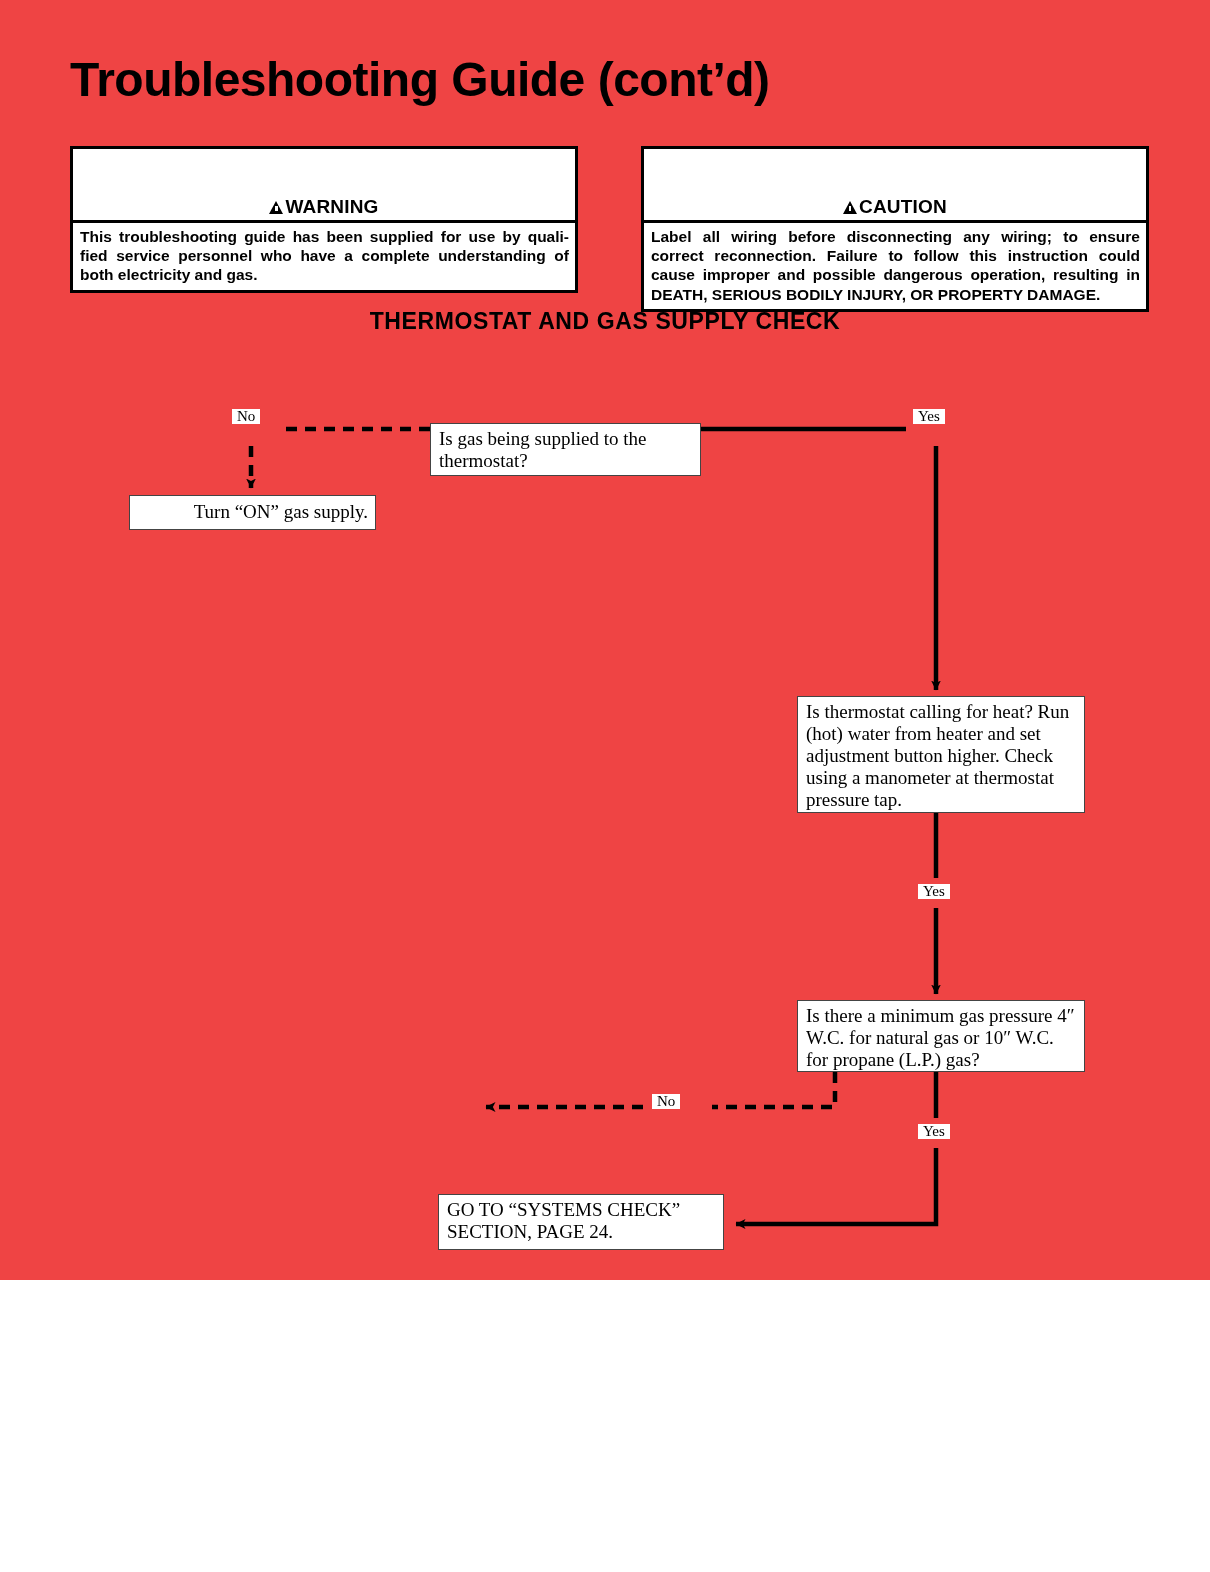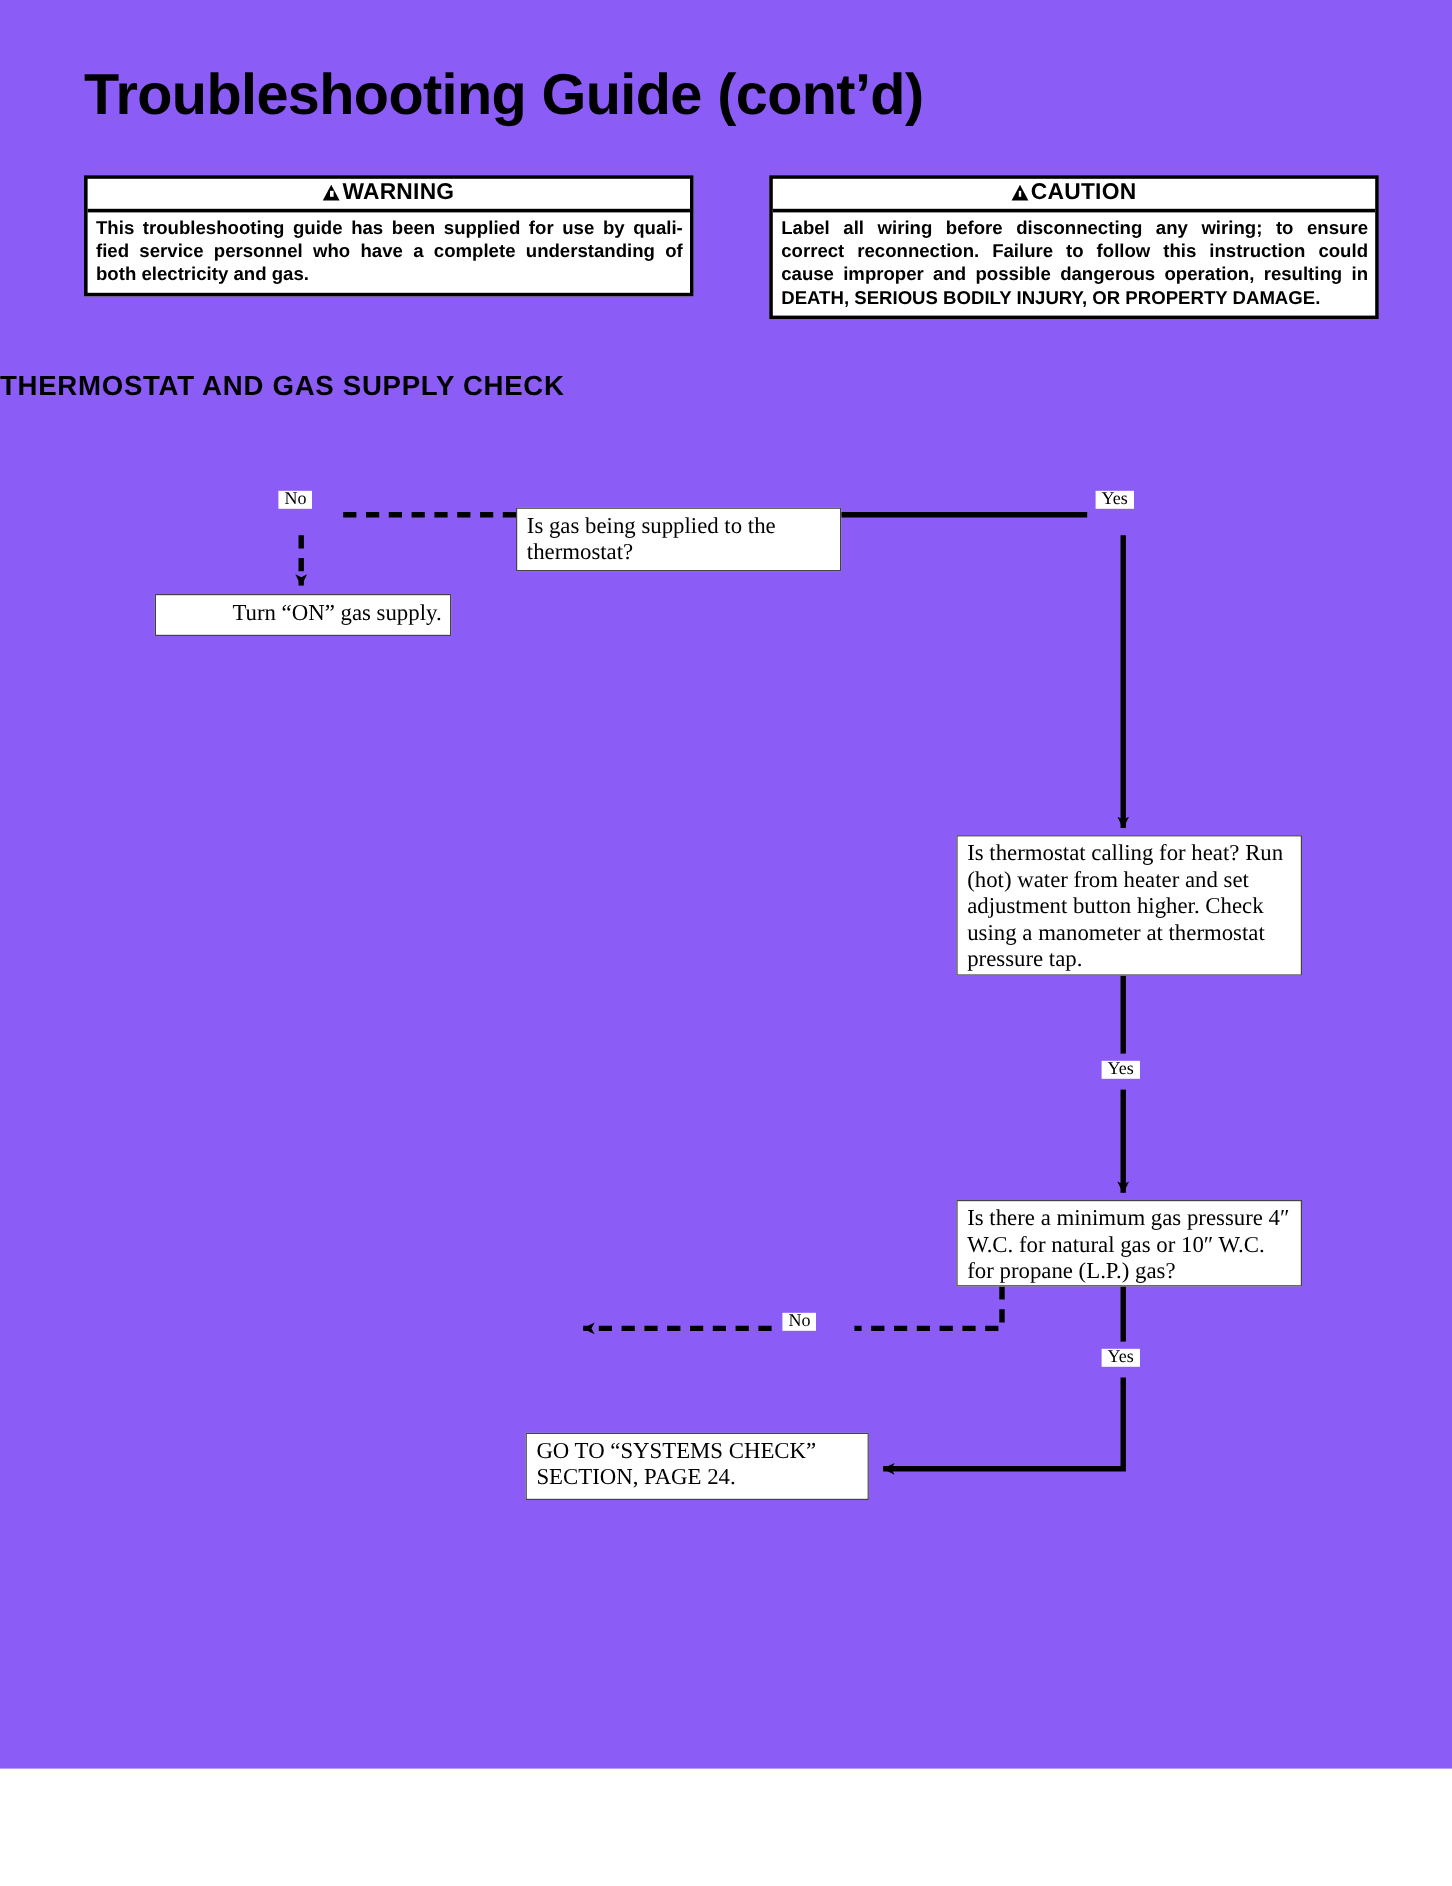--- a/index.html
+++ b/index.html
@@ -4,22 +4,22 @@
 <title>Troubleshooting Guide</title>
 <style>
   html, body {
     margin: 0;
     padding: 0;
     background: #ffffff;
   }
   .page {
     position: relative;
     width: 1210px;
-    height: 1474px;
-    background: #8b5cf6;
+    height: 1280px;
+    background: #ef4444;
     overflow: hidden;
     font-family: "Liberation Serif", serif;
     color: #000000;
   }
 
   
   .page-title {
     position: absolute;
     left: 70px;
     top: 52px;
@@ -40,20 +40,21 @@
   }
   .alert-head {
     text-align: center;
     font-family: "Liberation Sans", sans-serif;
     font-weight: bold;
     font-size: 19px;
     letter-spacing: 0.2px;
     padding: 2px 0 3px 0;
     border-bottom: 3px solid #000;
     line-height: 1.05;
+    margin-top: 46px;
   }
   .alert-tri {
     display: inline-block;
     width: 0;
     height: 0;
     border-left: 7px solid transparent;
     border-right: 7px solid transparent;
     border-bottom: 13px solid #000;
     position: relative;
     top: 1px;
@@ -82,20 +83,21 @@
 
   #warning-box { left: 70px; top: 146px; width: 508px; }
   #caution-box { left: 641px; top: 146px; width: 508px; }
 
   
   .section-heading {
     position: absolute;
     left: 0;
     top: 308px;
     width: 1210px;
+    text-align: center;
     font-family: "Liberation Sans", sans-serif;
     font-weight: bold;
     font-size: 23px;
     letter-spacing: 0.6px;
   }
 
   
   #flowchart {
     position: absolute;
     left: 0;

